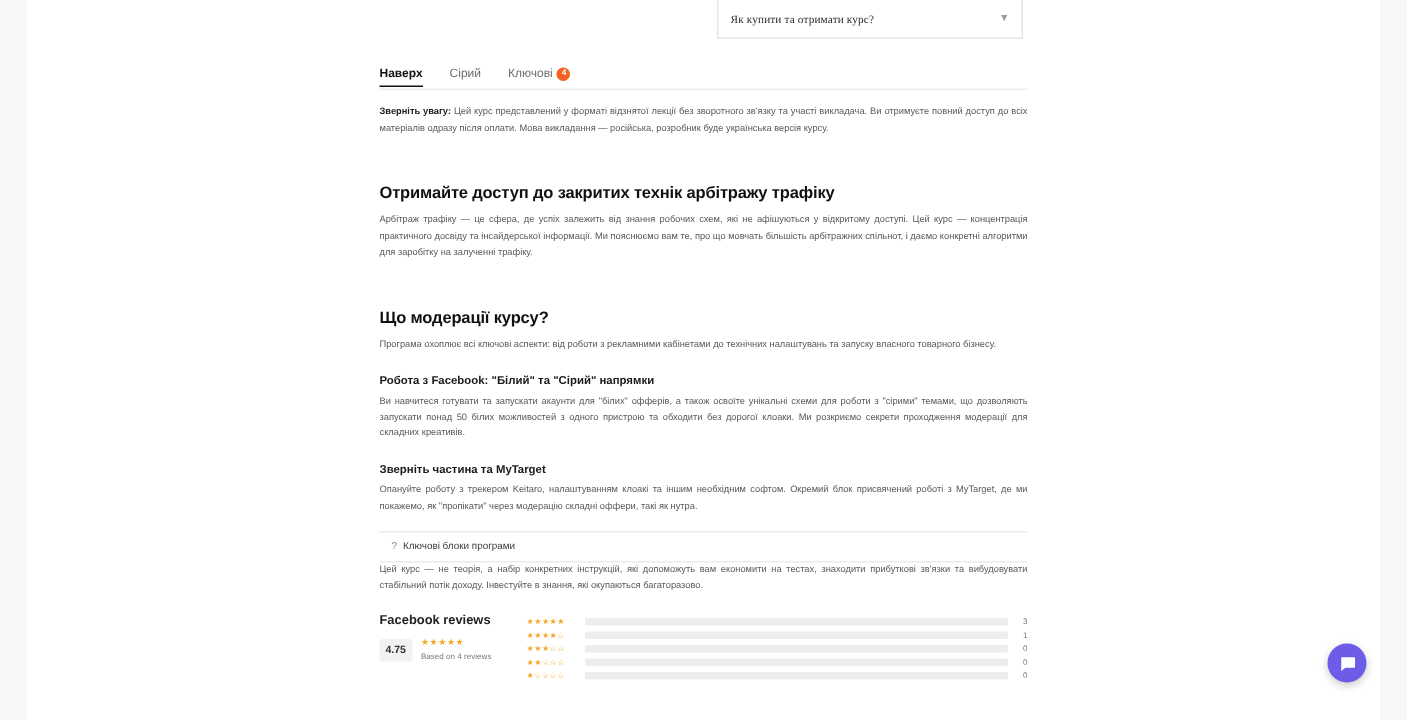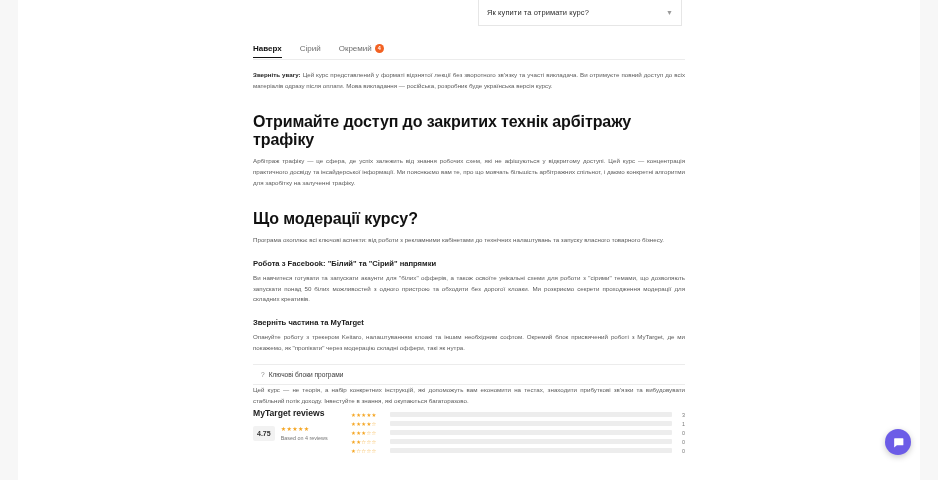--- a/index.html
+++ b/index.html
@@ -35,20 +35,21 @@
     background: #fff;
     display: flex;
     align-items: center;
     justify-content: space-between;
     padding: 0 8px;
   }
   .faq-bar .faq-text {
     font-size: 7.5px;
     color: #2d2d2d;
     letter-spacing: 0.1px;
+    font-family: Liberation Serif, serif;
   }
   .faq-bar .chev {
     font-size: 7px;
     color: #9a9a9a;
     line-height: 1;
   }
 
   .content {
     position: absolute;
     left: 0; top: 34px;
@@ -110,24 +111,24 @@
   .para {
     font-size: 6.2px;
     line-height: 1.72;
     color: #5a5a5a;
     margin: 0 0 6px 0;
     text-align: justify;
   }
   .attention-lead { color: #1d1d1d; font-weight: bold; }
 
   h2.sec {
-    font-size: 16px;
+    font-size: 11px;
     color: #111;
     font-weight: bold;
-    margin: 22px 0 7px 0;
+    margin: 32px 0 7px 0;
     letter-spacing: -0.1px;
   }
   h3.sub {
     font-size: 7.6px;
     color: #1a1a1a;
     font-weight: bold;
     margin: 13px 0 5px 0;
   }
 
   .accordion {
@@ -255,21 +256,21 @@
   <div class="content">
 
     <div class="tabs">
       <div class="tab active">
         <span>Наверх</span>
       </div>
       <div class="tab">
         <span>Сірий</span>
       </div>
       <div class="tab">
-        <span>Окремий</span><span class="badge">4</span>
+        <span>Ключові</span><span class="badge">4</span>
       </div>
     </div>
     <div class="tabs-rule"></div>
 
     <div class="article">
 
       <p class="para">
         <span class="attention-lead">Зверніть увагу:</span><span> Цей курс представлений у форматі відзнятої лекції без зворотного зв'язку та участі викладача. Ви отримуєте повний доступ до всіх матеріалів одразу після оплати. Мова викладання — російська, розробник буде українська версія курсу.</span>
       </p>
 
@@ -288,21 +289,21 @@
       <div class="accordion">
         <span class="q-mark">?</span><span>Ключові блоки програми</span>
       </div>
 
       <p class="para">Цей курс — не теорія, а набір конкретних інструкцій, які допоможуть вам економити на тестах, знаходити прибуткові зв'язки та вибудовувати стабільний потік доходу. Інвестуйте в знання, які окупаються багаторазово.</p>
     </div>
 
 
     <div class="reviews-block">
       <div class="cr-left">
-        <div class="cr-heading">MyTarget reviews</div>
+        <div class="cr-heading">Facebook reviews</div>
         <div class="cr-score-row">
           <div class="cr-score">4.75</div>
           <div class="cr-score-meta">
             <div class="stars">★★★★★</div>
             <div class="based">Based on 4 reviews</div>
           </div>
         </div>
       </div>
 
       <div class="cr-bars">

